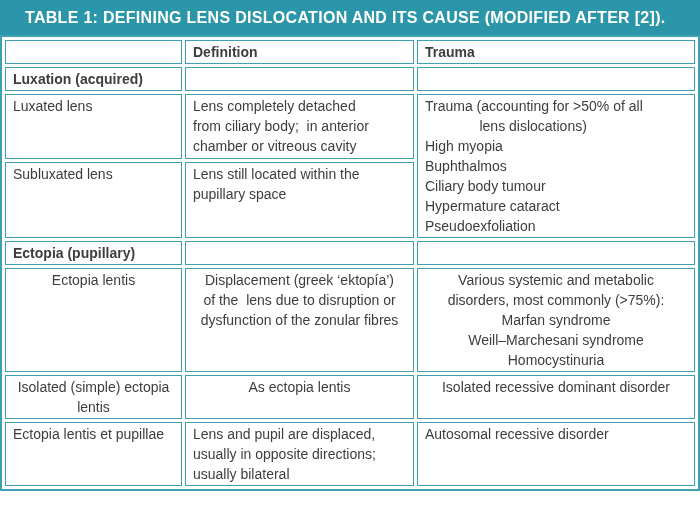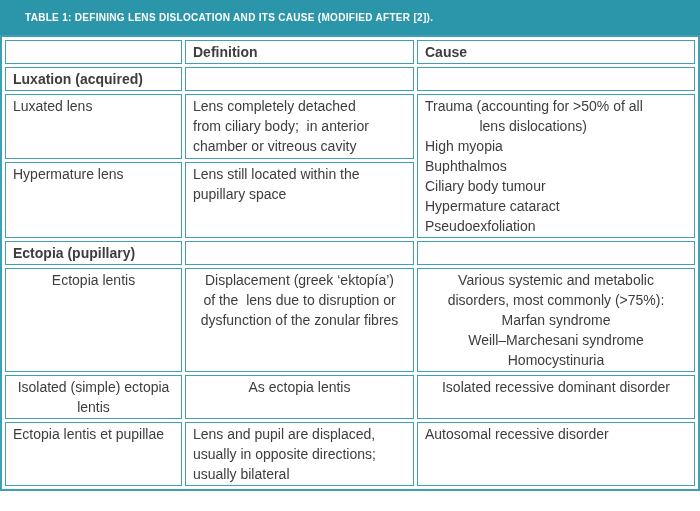--- a/index.html
+++ b/index.html
@@ -21,21 +21,21 @@
   }
   .titlebar {
     box-sizing: border-box;
     width: 700px;
     height: 35px;
     background: var(--header-bg);
     color: var(--header-text);
     display: flex;
     align-items: center;
     padding-left: 25px;
-    font-size: 10px;
+    font-size: 16px;
     font-weight: bold;
     letter-spacing: 0.3px;
   }
   table.tbl {
     box-sizing: border-box;
     width: 700px;
     border-collapse: separate;
     border-spacing: 3px;
     border: 2px solid var(--border);
     background: #ffffff;
@@ -72,21 +72,21 @@
   <table class="tbl">
     <colgroup>
       <col style="width:177px">
       <col style="width:229px">
       <col>
     </colgroup>
     <tbody>
       <tr class="r-hdr">
         <td></td>
         <td class="bold">Definition</td>
-        <td class="bold">Cause</td>
+        <td class="bold">Trauma</td>
       </tr>
 
       <tr class="r-sec">
         <td class="bold">Luxation (acquired)</td>
         <td></td>
         <td></td>
       </tr>
 
       <tr class="r-lux">
         <td>Luxated lens</td>
@@ -96,21 +96,21 @@
         <td rowspan="2">Trauma (accounting for &gt;50% of all
               lens dislocations)
 High myopia
 Buphthalmos
 Ciliary body tumour
 Hypermature cataract
 Pseudoexfoliation</td>
       </tr>
 
       <tr class="r-sub">
-        <td>Hypermature lens</td>
+        <td>Subluxated lens</td>
         <td>Lens still located within the
 pupillary space</td>
       </tr>
 
       <tr class="r-sec">
         <td class="bold">Ectopia (pupillary)</td>
         <td></td>
         <td></td>
       </tr>
 

